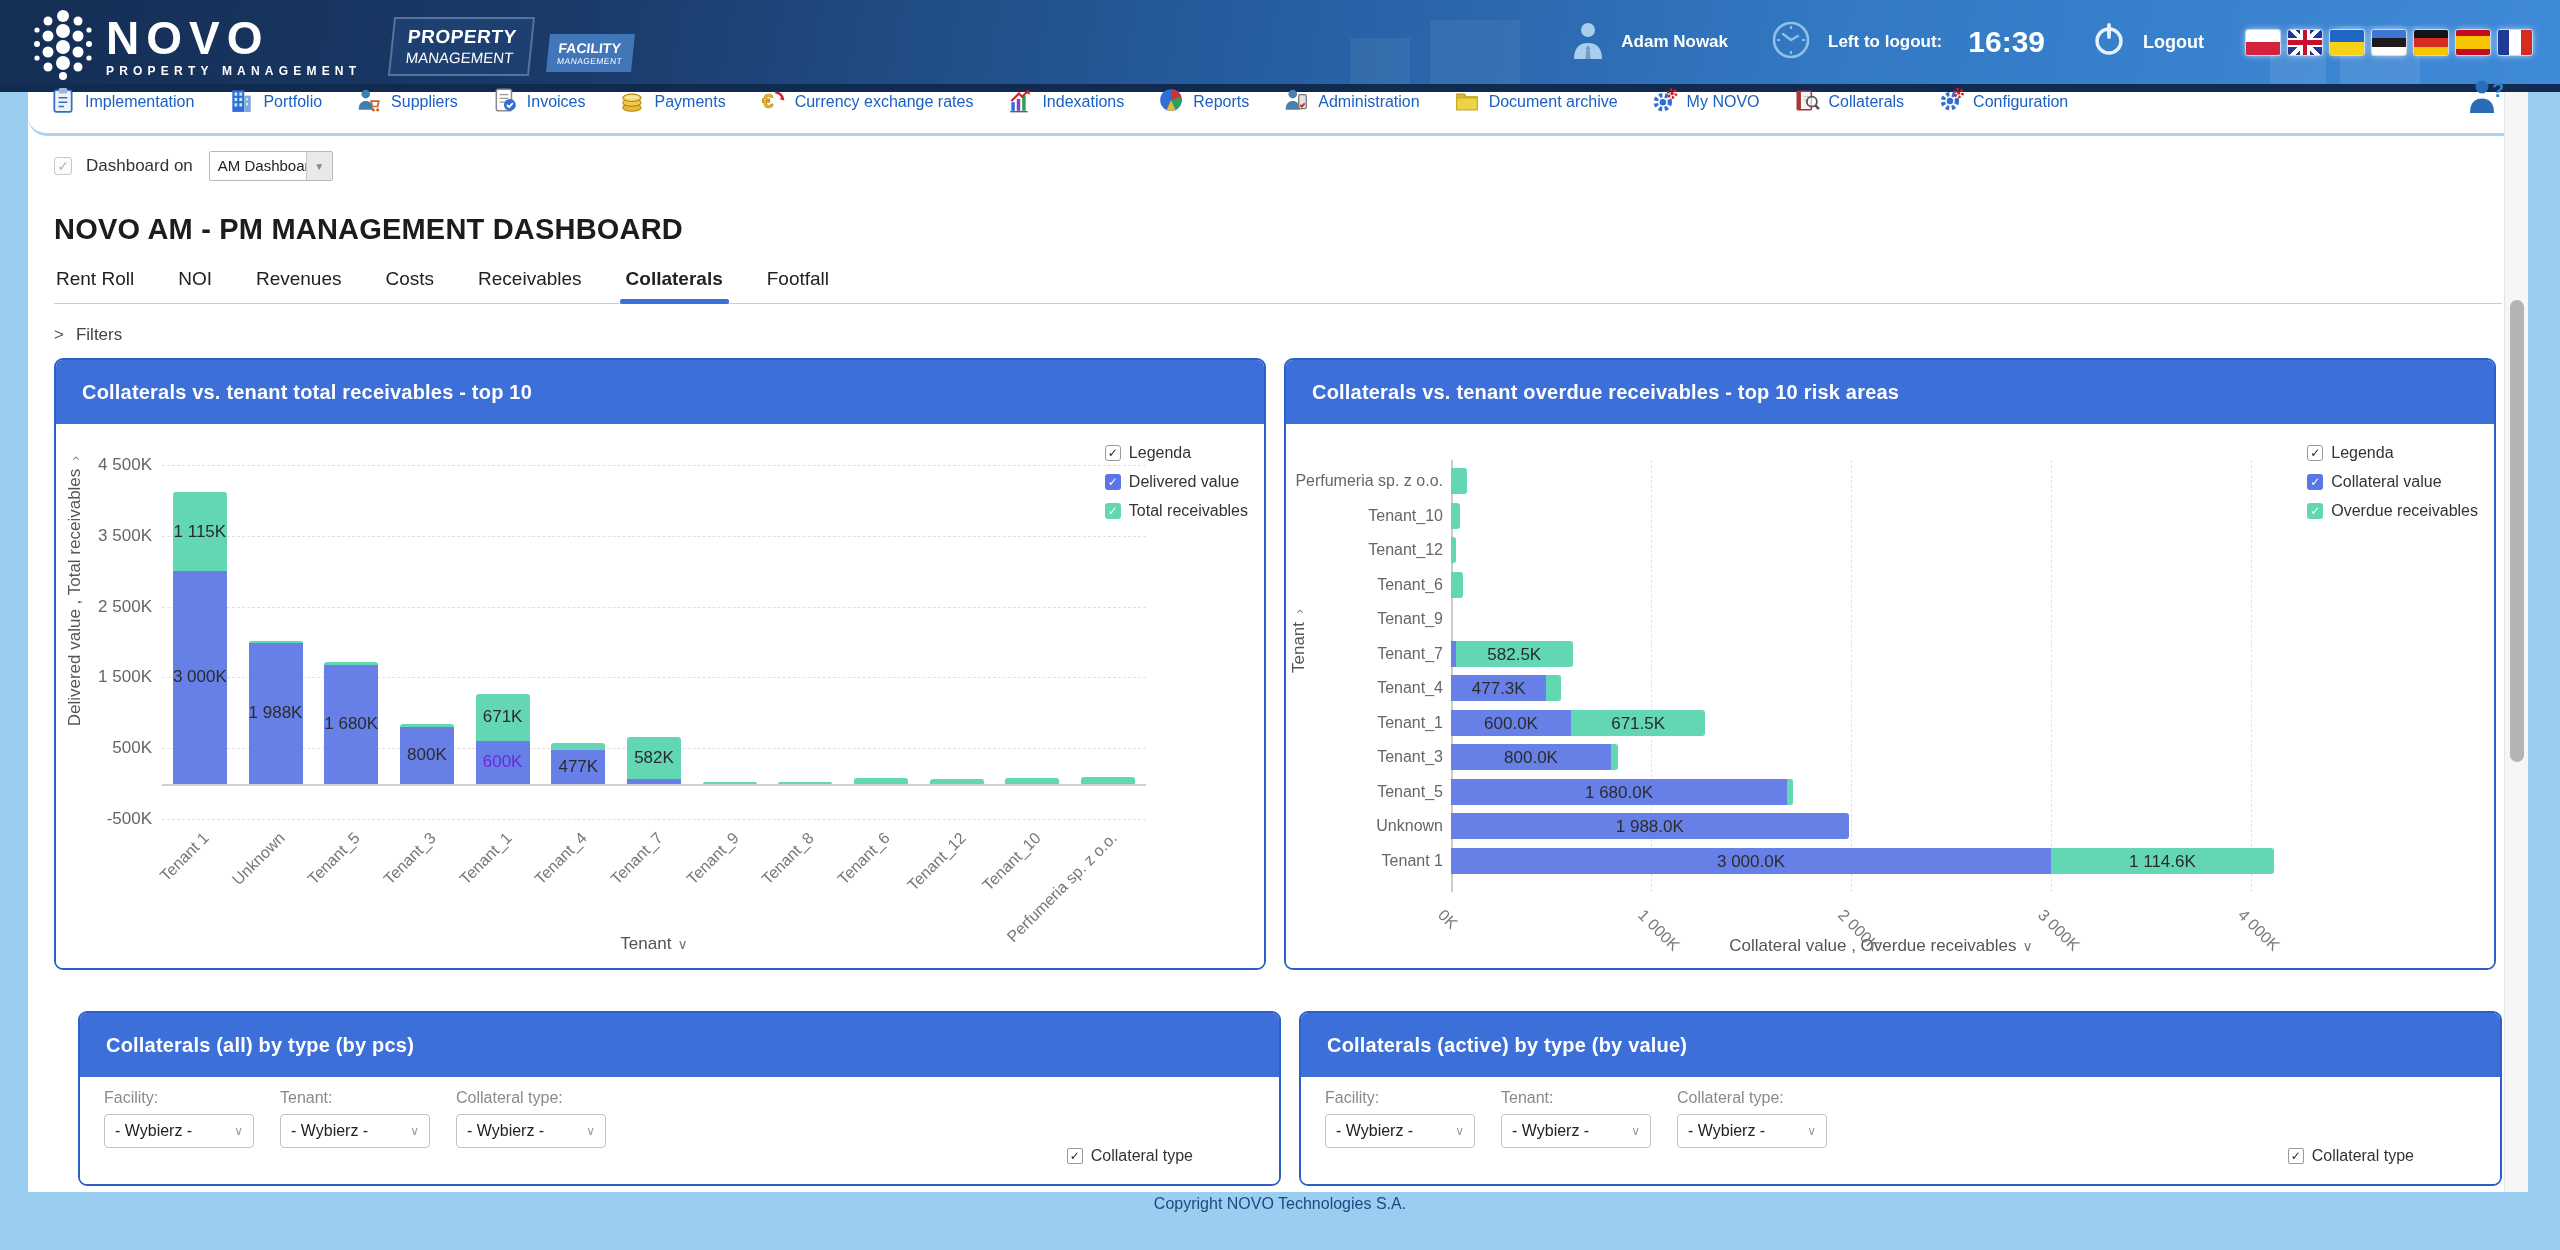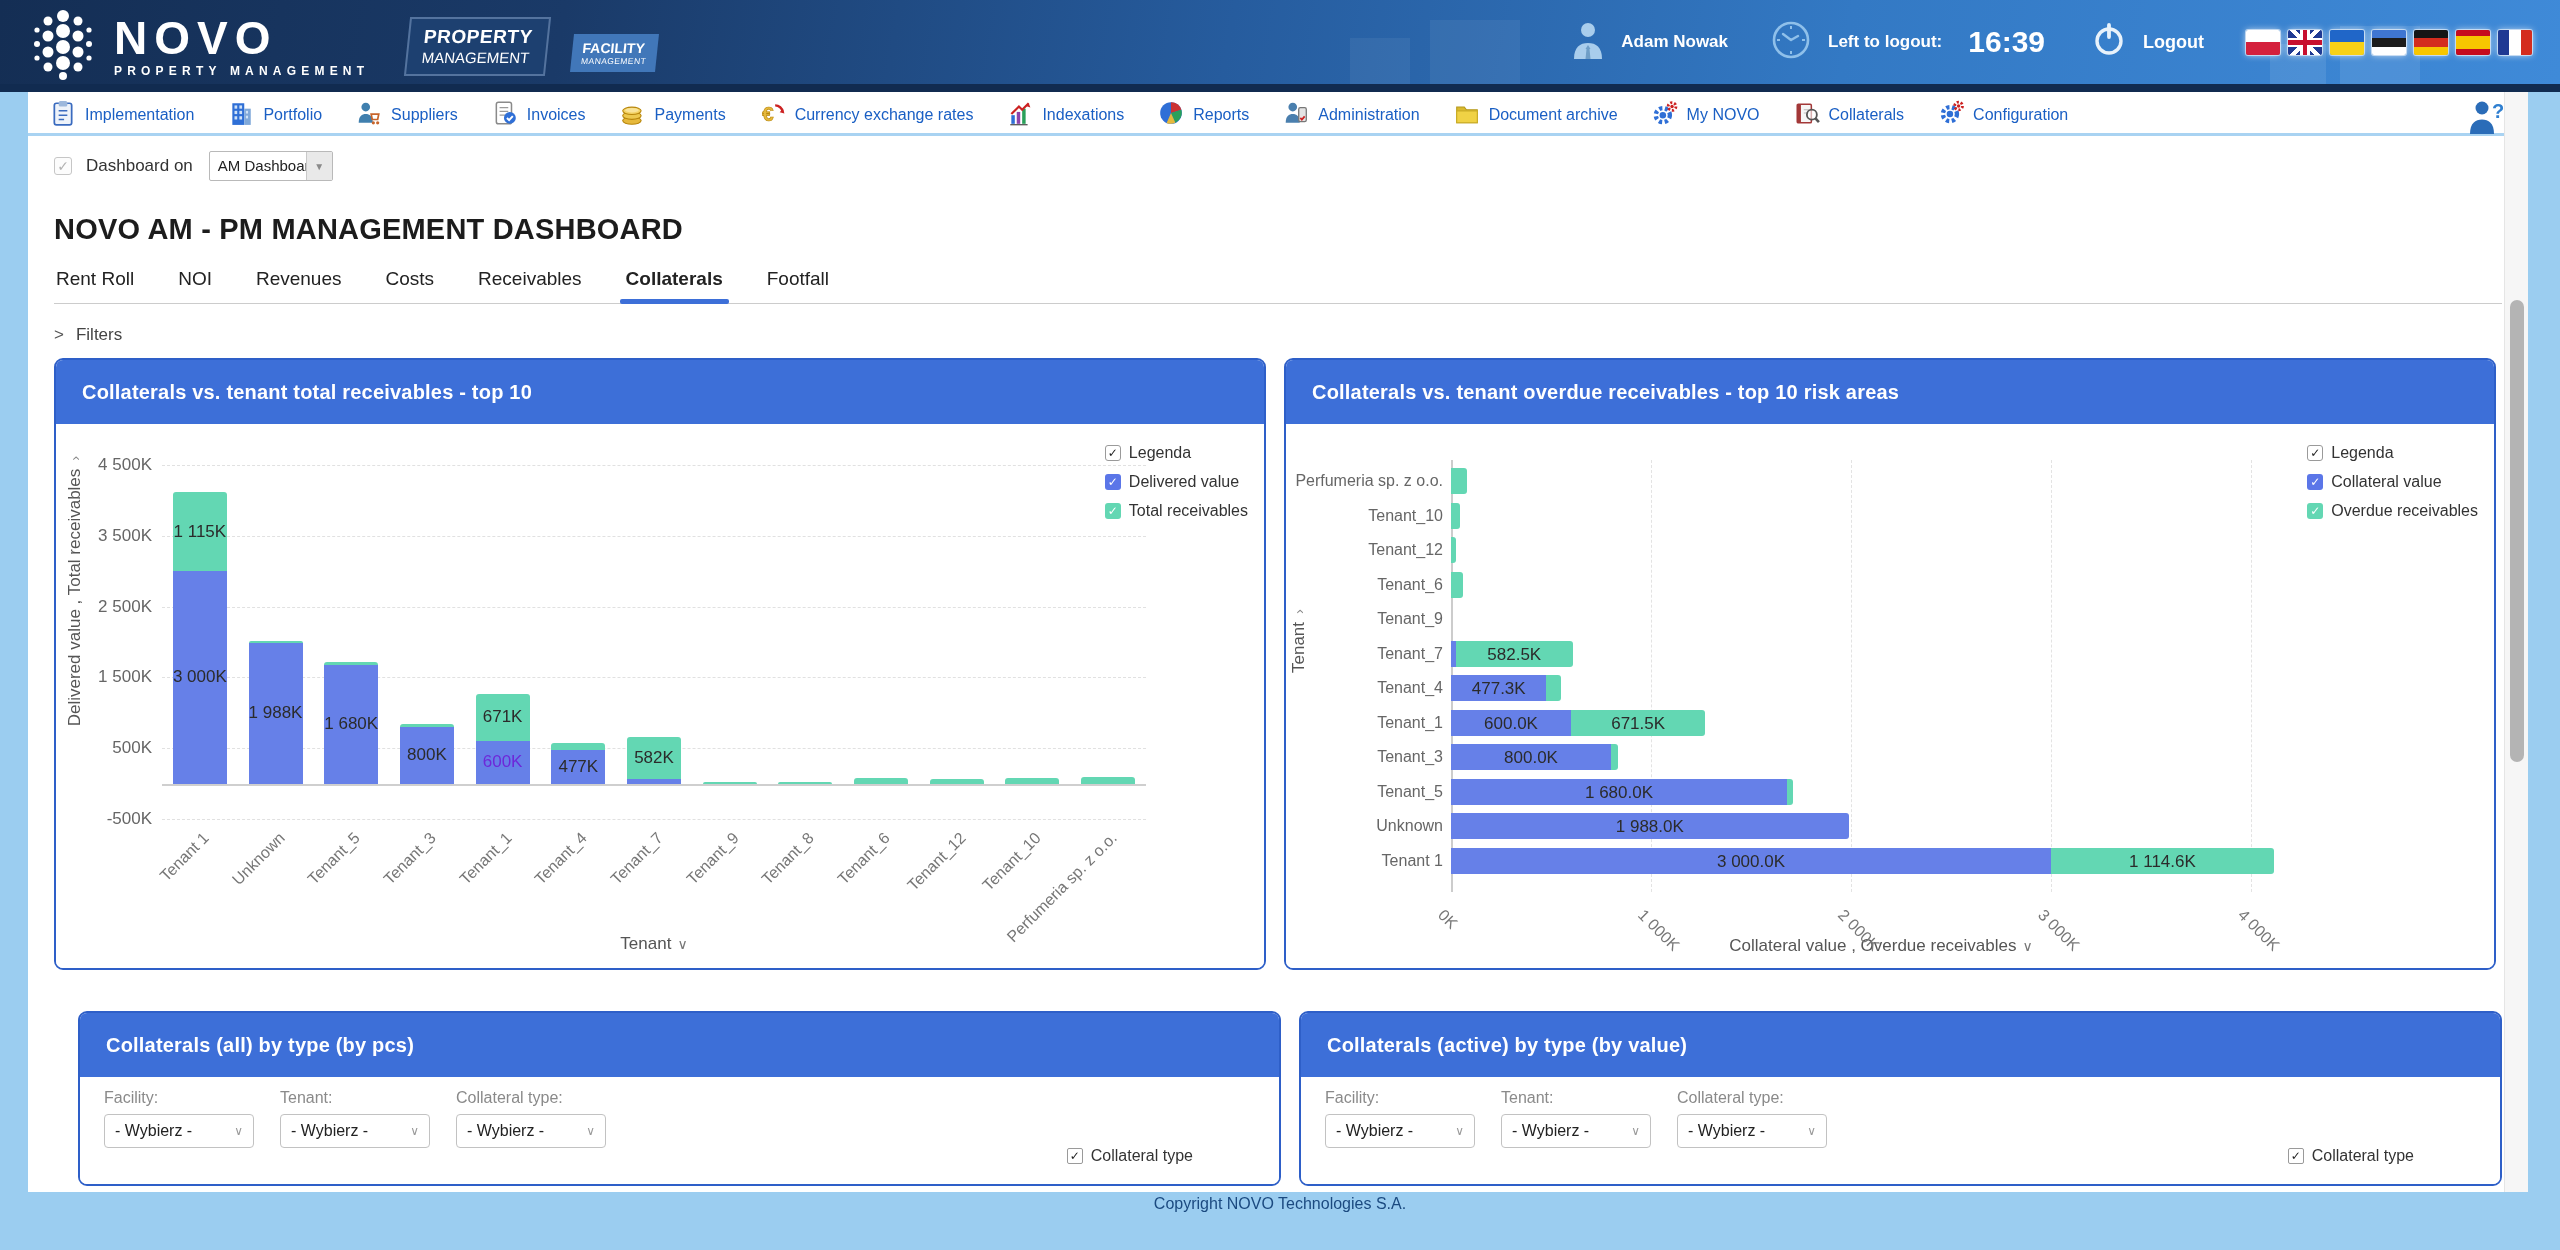--- a/index.html
+++ b/index.html
@@ -3,21 +3,21 @@
 <meta charset="utf-8">
 <style>
   * { margin:0; padding:0; box-sizing:border-box; }
   html,body { width:2560px; height:1250px; overflow:hidden;
     font-family:"Liberation Sans","DejaVu Sans",sans-serif; background:#9bcdf0; }
 
   
   .hdr { position:absolute; left:0; top:0; width:2560px; height:84px;
     background:linear-gradient(100deg,#142e54 0%,#1a3a68 22%,#265c9e 48%,#3379c4 72%,#3f8ad8 100%); overflow:hidden; }
   .hdr .bld { position:absolute; bottom:0; background:rgba(255,255,255,.06); }
-  .hdr-left { position:absolute; left:32px; top:8px; display:flex; align-items:center; gap:20px; }
+  .hdr-left { position:absolute; left:32px; top:8px; display:flex; align-items:center; gap:12px; }
   .brand-txt { color:#fff; }
   .brand-name { font-size:46px; font-weight:800; letter-spacing:7px; line-height:46px; }
   .brand-sub { font-size:12px; font-weight:bold; letter-spacing:5.2px; margin-top:3px; white-space:nowrap; }
   .badge-pm { margin-left:18px; background:#1d4070; border:2px solid #54739e; transform:skewX(-6deg);
     padding:7px 14px 8px; color:#fff; }
   .badge-pm .l1 { font-size:19px; font-weight:bold; letter-spacing:.5px; }
   .badge-pm .l2 { font-size:15px; margin-top:1px; }
   .badge-fm { margin-left:4px; background:#4177b9; transform:skewX(-6deg); padding:6px 10px; color:#fff; margin-top:14px; }
   .badge-fm .l1 { font-size:14px; font-weight:bold; }
   .badge-fm .l2 { font-size:8.5px; letter-spacing:.4px; }
@@ -38,21 +38,21 @@
       linear-gradient(135deg, transparent 45%, #fff 45%, #fff 55%, transparent 55%), #1f3a93; }
   .f-ua { background:linear-gradient(180deg,#2066c8 50%,#f7d117 50%); }
   .f-ee { background:linear-gradient(180deg,#3f76d2 33.3%,#1c1c1c 33.3% 66.6%,#fff 66.6%); }
   .f-de { background:linear-gradient(180deg,#151515 33.3%,#d42c1e 33.3% 66.6%,#f7c600 66.6%); }
   .f-es { background:linear-gradient(180deg,#c60b1e 25%,#f7c600 25% 75%,#c60b1e 75%); }
   .f-fr { background:linear-gradient(90deg,#1f3a93 33.3%,#fff 33.3% 66.6%,#d42c1e 66.6%); }
   .strip { position:absolute; left:0; top:84px; width:2560px; height:8px; background:#112b50; }
 
   
   .app { position:absolute; left:28px; top:92px; width:2500px; height:1100px; background:#fff; }
-  .menubar { height:44px; background:#fff; border-bottom:3px solid #a9d3f2; display:flex; align-items:flex-start; padding:8px 22px; gap:34px; }
+  .menubar { height:44px; background:#fff; border-bottom:3px solid #a9d3f2; display:flex; align-items:flex-end; padding:16px 22px; gap:34px;border-radius:19px; }
   .mitem { display:flex; align-items:center; gap:9px; cursor:pointer; white-space:nowrap; }
   .mitem span.lbl { color:#1a5fc4; font-size:16px; }
   .mhelp { margin-left:auto; cursor:pointer; }
   .content { padding:0 26px; position:relative; }
 
   .dash-row { margin-top:13px; display:flex; align-items:center; height:34px; }
   .cb { width:18px; height:18px; border:1px solid #c6c6c6; border-radius:3px; background:#fcfcfc; display:flex; align-items:center; justify-content:center; font-size:14px; color:#b2b2b2; cursor:pointer; }
   .dash-lbl { font-size:17px; color:#333; margin:0 16px 0 14px; }
   .dash-sel { display:flex; border:1px solid #b9b9b9; border-radius:2px; background:#fff; height:30px; cursor:pointer; }
   .dash-sel .val { width:96px; padding:5px 8px; font-size:15px; color:#222; white-space:nowrap; overflow:hidden; }

